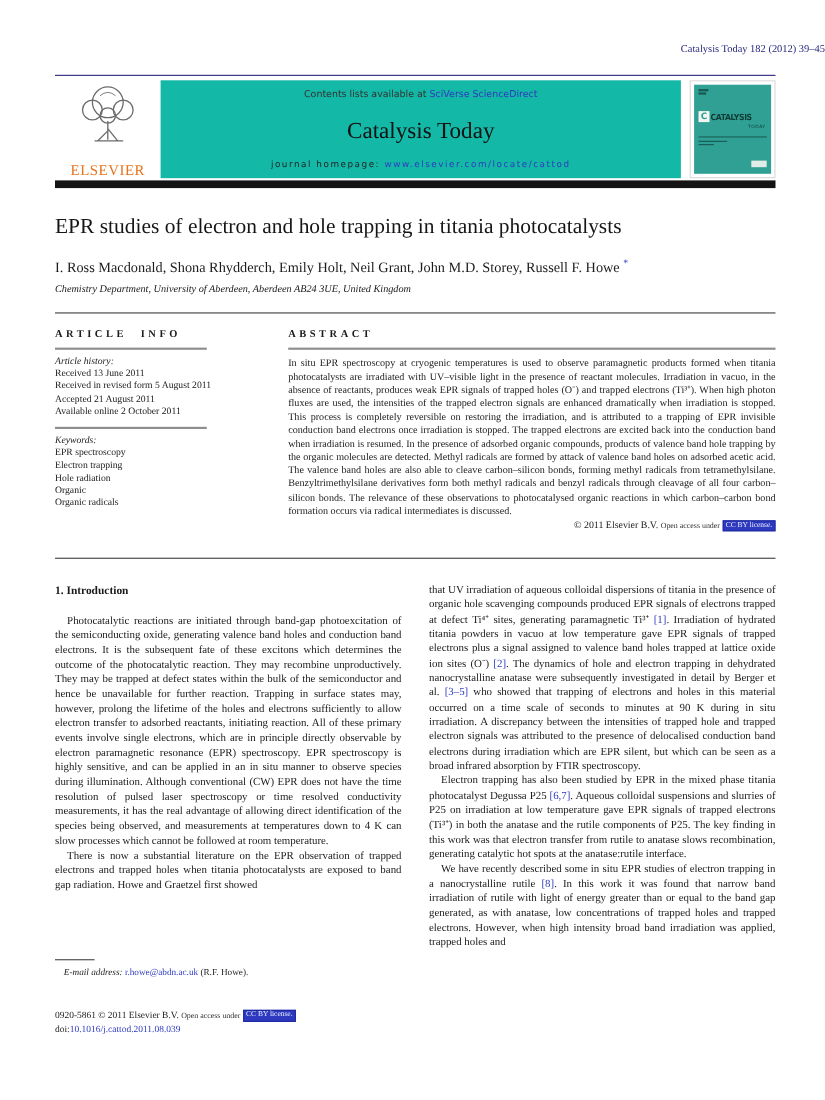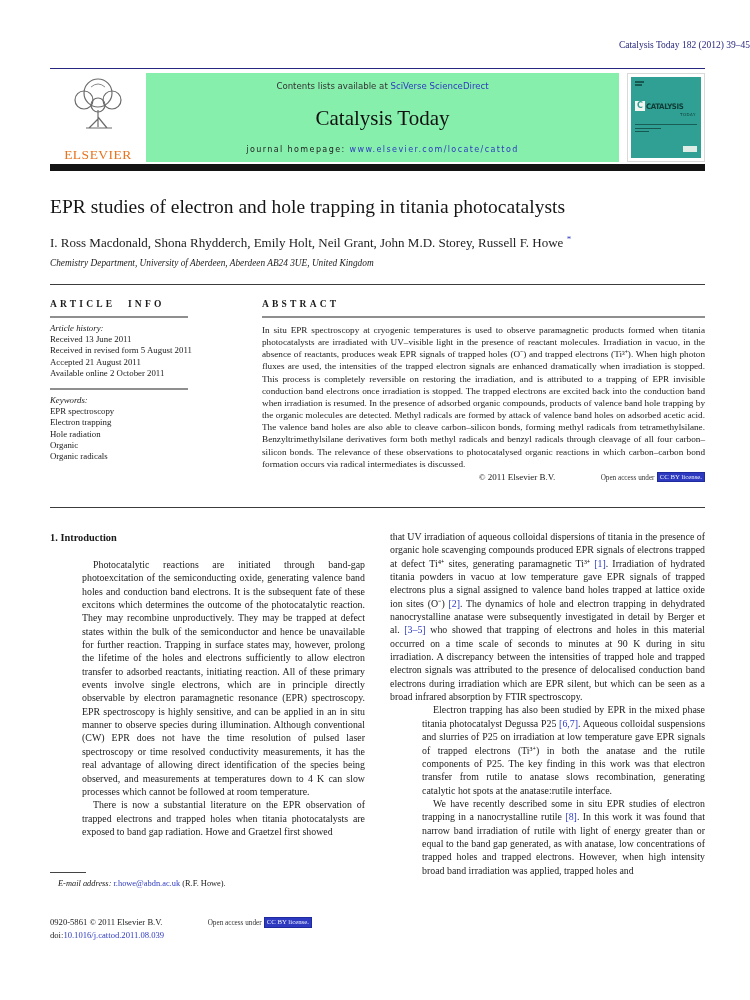--- a/index.html
+++ b/index.html
@@ -9,21 +9,21 @@
   
   .citation{position:absolute;top:40px;left:0;right:0;text-align:right;
             font-size:9.5px;color:var(--navy);}
   .top-rule{position:absolute;top:68px;left:50px;width:655px;height:1px;background:var(--navy);}
   
   .header-row{position:absolute;top:73px;left:50px;width:655px;height:89px;display:flex;}
   .logo-box{width:96px;display:flex;flex-direction:column;align-items:center;
             justify-content:space-between;background:#fff;}
   .tree{display:block;}
   .logo-text{color:var(--elsevier_orange);font-size:13.5px;letter-spacing:.5px;line-height:14px;}
-  .header-mid{flex:1;background:#86efac;display:flex;flex-direction:column;
+  .header-mid{flex:1;background:#14b8a6;display:flex;flex-direction:column;
               justify-content:space-between;align-items:center;padding:8px 0 8px;}
   .contents-line{font-family:"DejaVu Sans",sans-serif;font-size:8.6px;color:#333;}
   .journal-title{font-size:21px;color:#111;}
   .homepage-line{font-family:"DejaVu Sans",sans-serif;font-size:8px;letter-spacing:1.4px;color:#222;}
   
   .cover-box{width:70px;height:81px;margin-left:8px;background:#fff;border:1px solid #d9d9d9;
              padding:3px;}
   .cover-teal{position:relative;width:100%;height:100%;background:var(--cover_teal);overflow:hidden;}
   .cover-bar{position:absolute;background:rgba(10,50,45,.65);}
   .cover-mast{position:absolute;top:24px;left:4px;display:flex;align-items:center;}
@@ -51,30 +51,30 @@
   .info-col{width:212px;flex:none;box-sizing:border-box;padding-right:24px;}
   .abs-col{flex:1;}
   .sec-heading{font-size:9.5px;font-weight:bold;letter-spacing:3.2px;word-spacing:7px;color:#1b1b1b;}
   .info-rule{width:138px;height:2px;background:#8f8f8f;margin:7px 0 5px;}
   .abs-rule{width:100%;height:2px;background:#8f8f8f;margin:7px 0 6px;}
   .info-label{font-style:italic;font-size:8.8px;line-height:11.2px;}
   .info-line{font-size:8.8px;line-height:11.2px;}
   .keywords-rule{margin-top:9px;}
   .abs-text{font-size:9.2px;line-height:12.15px;text-align:justify;color:#1b1b1b;}
   .abs-copy{text-align:right;font-size:9px;margin-top:2px;}
-  .oa-prefix{font-size:7.2px;color:#333;margin-left:43px;}
+  .oa-prefix{font-size:7.2px;color:#333;}
   .cc-badge{display:inline-block;background:var(--link_blue);border:1px solid #1f2a9e;color:#eef0ff;
             font-size:6.8px;line-height:8.5px;padding:0 2px;vertical-align:1px;}
   .rule2{position:absolute;top:507px;left:50px;width:655px;height:1px;background:#3c3c3c;}
   
   .body-cols{position:absolute;top:530px;left:50px;width:655px;display:flex;gap:25px;}
   .col{width:315px;flex:none;}
   .body-heading{font-size:10.4px;font-weight:bold;margin:2px 0 15px;}
   .para{font-size:9.9px;line-height:13.35px;text-align:justify;margin:0;color:#1b1b1b;}
-  .para.indent{text-indent:11px;margin-left:32px;}
+  .para.indent{text-indent:11px;}
   .ref-link{color:var(--link_blue);}
   
   .footnote{position:absolute;top:872px;left:50px;width:322px;}
   .fn-rule{width:36px;height:1px;background:#444;margin-bottom:5px;}
   .fn-text{font-size:8.4px;line-height:11.2px;padding-left:8px;}
   .fn-text.first{text-indent:-8px;}
   .fn-italic{font-style:italic;}
   .footer{position:absolute;top:917px;left:50px;}
   .footer-line{font-size:8.6px;line-height:11.5px;}
 </style>

